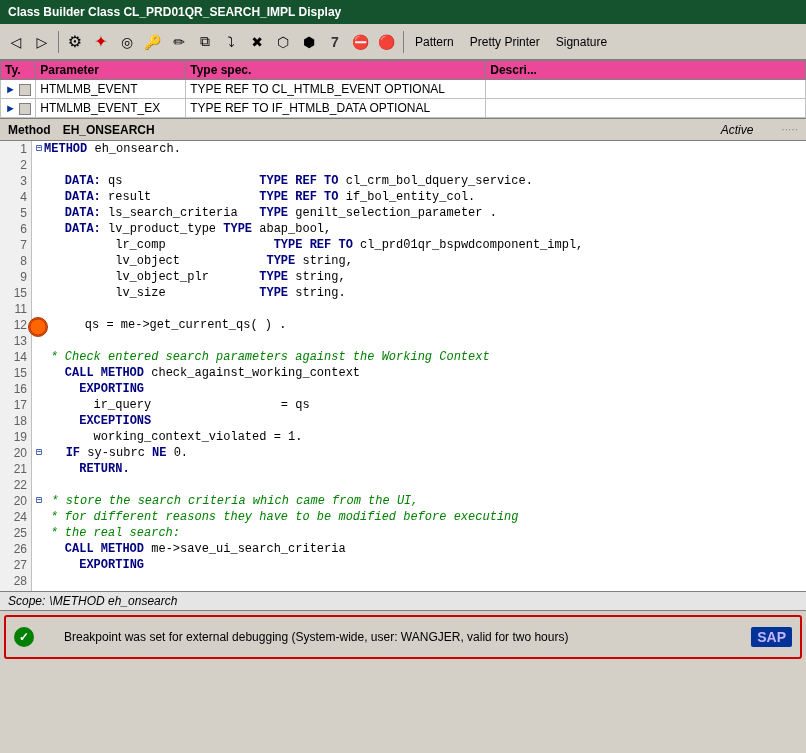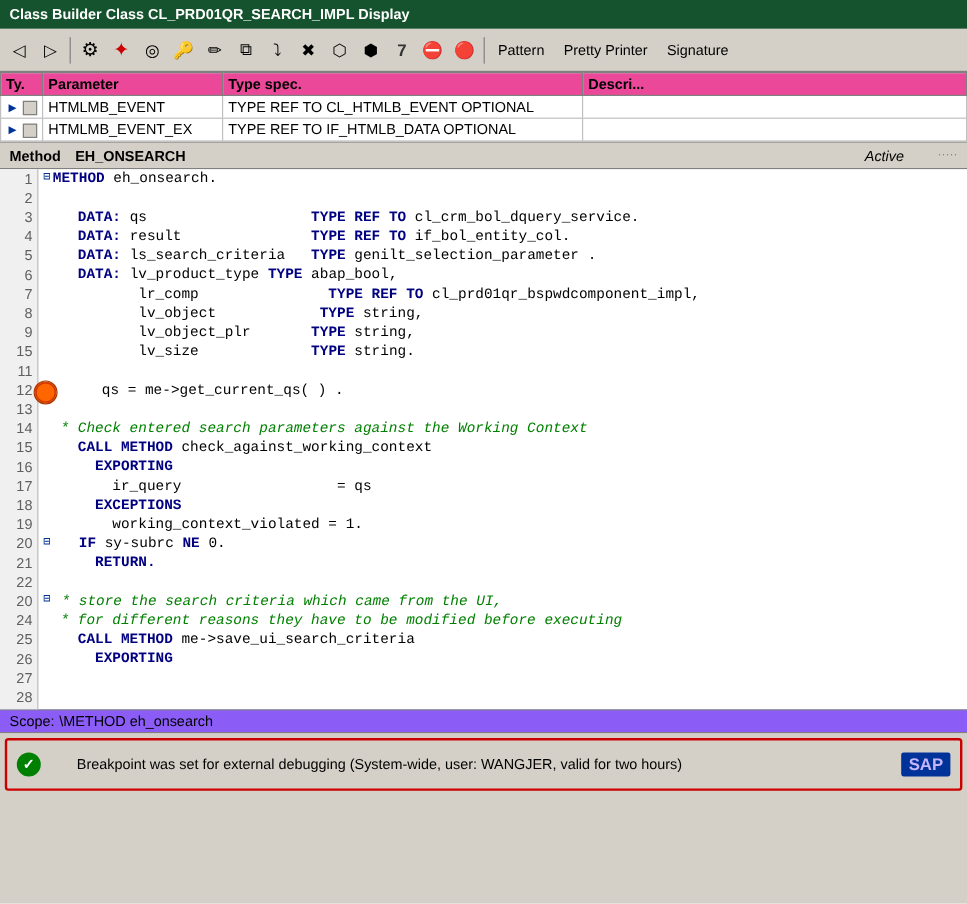--- a/index.html
+++ b/index.html
@@ -129,28 +129,29 @@
     
     .collapse-icon {
       color: #003399;
       cursor: pointer;
       font-size: 10px;
       margin-right: 2px;
     }
 
     
     #scope-bar {
-      background: #8b5cf6;
+      background: #e5e5e5;
       border-top: 1px solid #808080;
       border-bottom: 1px solid #808080;
       padding: 2px 8px;
       font-size: 12px;
       height: 20px;
       display: flex;
       align-items: center;
+      font-style: italic;
     }
 
     
     #status-bar {
       background: #d4d0c8;
       border: 2px solid #cc0000;
       border-radius: 3px;
       padding: 4px 8px;
       display: flex;
       align-items: center;
@@ -440,20 +441,23 @@
 
     <div class="code-line">
       <span class="collapse-icon">⊟</span>
       <span class="cm">&nbsp;* store the search criteria which came from the UI,</span>
     </div>
 
     <div class="code-line">
       <span class="cm">&nbsp;&nbsp;* for different reasons they have to be modified before executing</span>
     </div>
 
+    <div class="code-line">
+      <span class="cm">&nbsp;&nbsp;* the real search:</span>
+    </div>
 
     <div class="code-line">
       <span>&nbsp;&nbsp;&nbsp;&nbsp;</span>
       <span class="kw">CALL METHOD</span>
       <span>&nbsp;me-&gt;save_ui_search_criteria</span>
     </div>
 
     <div class="code-line">
       <span>&nbsp;&nbsp;&nbsp;&nbsp;&nbsp;&nbsp;</span>
       <span class="kw">EXPORTING</span>

